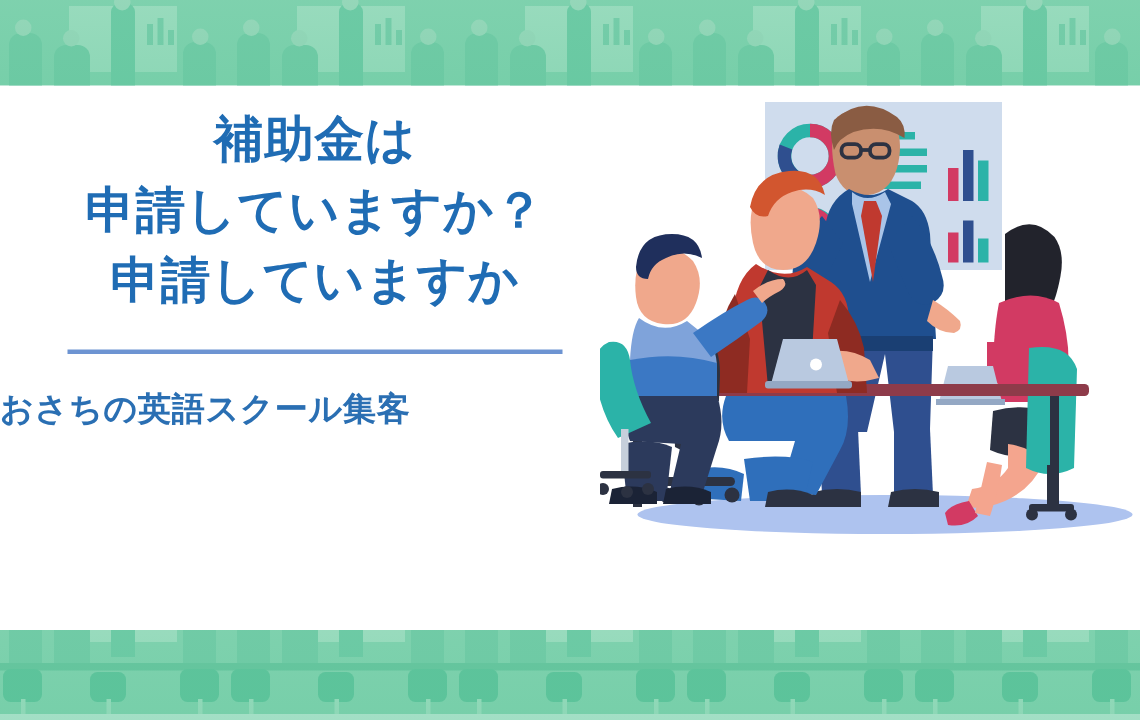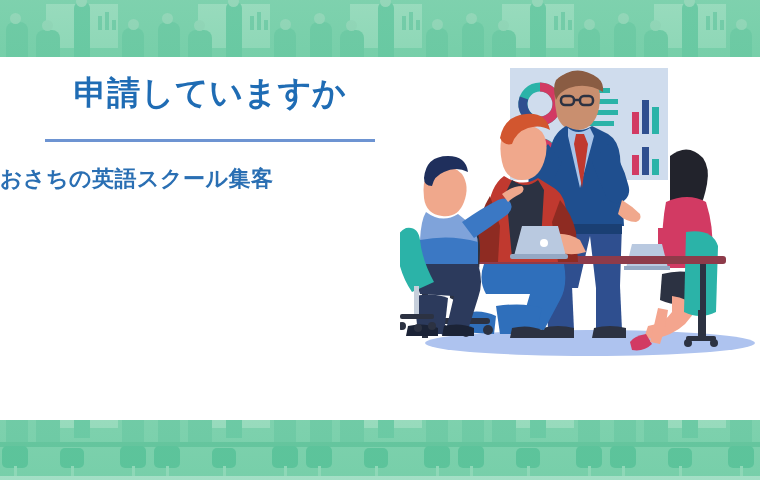--- a/index.html
+++ b/index.html
@@ -214,20 +214,22 @@
         <div class="t-leg" style="left:14px;top:86px;height:10px;"></div>
         <div class="t-leg" style="left:71px;top:86px;height:10px;"></div>
         <div class="t-leg" style="left:132px;top:86px;height:10px;"></div>
       </div>
     </div>
     <div class="tint2"></div>
   </div>
 
   <div class="text-block">
     <div class="headline">
+      <div>補助金は</div>
+      <div>申請していますか？</div>
       <div>申請していますか</div>
     </div>
     <div class="divider"></div>
     <div class="subtitle">おさちの英語スクール集客</div>
   </div>
 
   <div class="illustration">
     <svg width="360" height="340" viewBox="0 0 360 340" xmlns="http://www.w3.org/2000/svg">
 
       <ellipse cx="190" cy="283" rx="165" ry="13" fill="#aec3ef"></ellipse>

